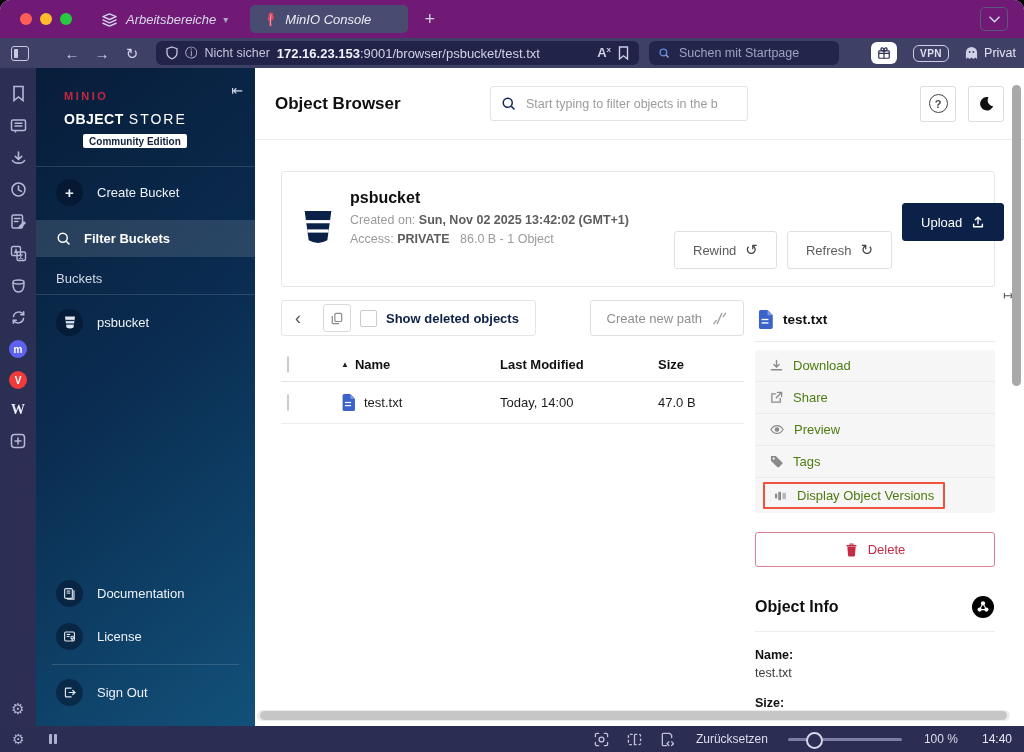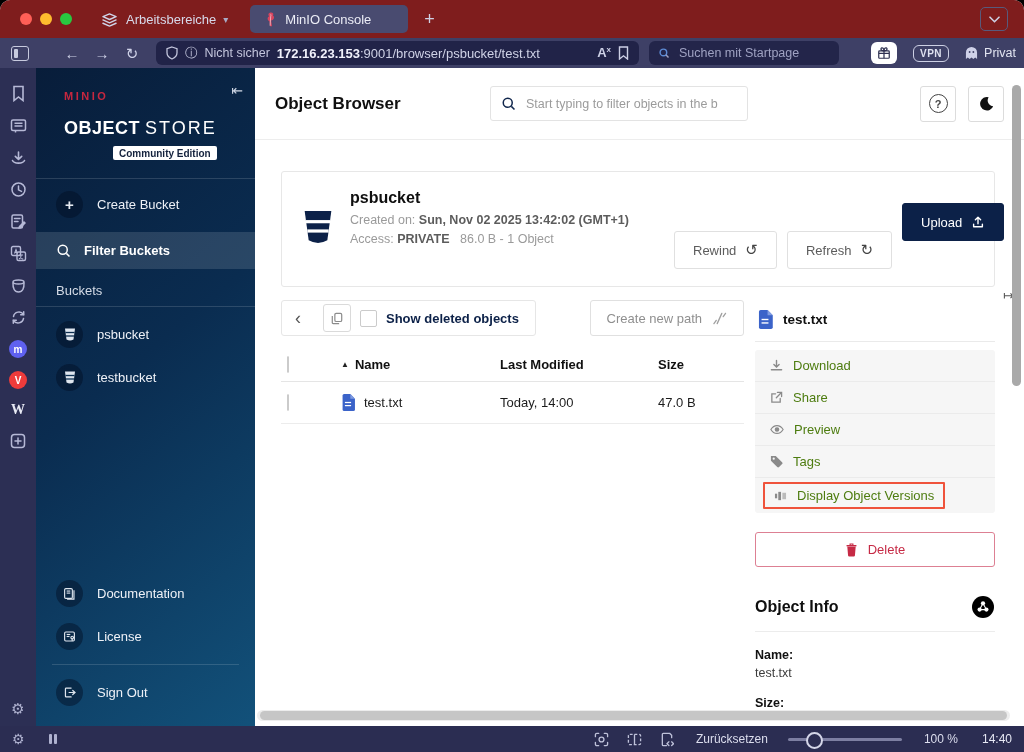--- a/index.html
+++ b/index.html
@@ -1,20 +1,20 @@
 <!DOCTYPE html>
 <html><head>
 <meta charset="utf-8">
 <style>
   html,body{margin:0;padding:0;background:#000;}
   body{width:1024px;height:752px;overflow:hidden;font-family:"Liberation Sans","DejaVu Sans",sans-serif;-webkit-font-smoothing:antialiased;}
   .window{width:1024px;height:752px;border-radius:10px 10px 0 0;overflow:hidden;display:flex;flex-direction:column;background:#fff;}
 
   
-  .tabbar{height:38px;background:#7f1d1d;display:flex;align-items:center;padding:0 10px;flex:none;}
+  .tabbar{height:38px;background:#701a75;display:flex;align-items:center;padding:0 10px;flex:none;font-style:italic;}
   .tl{width:12px;height:12px;border-radius:50%;margin-left:8px;}
   .tl.red{background:#ff5f57;margin-left:10px}.tl.yellow{background:#febc2e}.tl.green{background:#28c840}
   .ws-btn{display:flex;align-items:center;gap:7px;color:#d7d9ea;font-size:13px;margin-left:28px;cursor:default;}
   .ws-caret{font-size:10px;color:#a9abc6;}
   .tab{margin-left:22px;background:#494b70;border-radius:5px;height:28px;display:flex;align-items:center;gap:8px;padding:0 14px;min-width:130px;color:#ecedf6;font-size:13px;}
   .newtab{color:#cfd1e4;font-size:18px;margin-left:16px;font-weight:300;}
   .tab-spacer{flex:1}
   .chev-btn{width:26px;height:22px;border:1px solid #585a7c;border-radius:5px;display:flex;align-items:center;justify-content:center;margin-right:6px;}
   .toolbar{height:30px;background:#3e4066;display:flex;align-items:center;padding:0 8px;gap:6px;flex:none;}
   .tb-ic{color:#cfd2e8;font-size:15px;line-height:1;display:flex;align-items:center;justify-content:center;width:24px;flex:none;}
@@ -42,21 +42,21 @@
   .badge-circle{width:18px;height:18px;border-radius:50%;display:flex;align-items:center;justify-content:center;font-size:10px;font-weight:700;color:#fff;}
   .mast{background:#5f61f0;} .viv{background:#ee3b3b;}
   .wiki{color:#e8eaf4;font-family:"Liberation Serif","DejaVu Serif",serif;font-size:14px;font-weight:700;}
   .bsidebar .bottom{margin-top:auto;margin-bottom:8px;color:#aeb1cf;font-size:15px;}
 
   
   .msidebar{width:219px;flex:none;background:linear-gradient(140deg,#081d3a 0%,#0a2c50 45%,#12517a 100%);color:#e9edf5;position:relative;display:flex;flex-direction:column;}
   .collapse{position:absolute;top:14px;right:12px;color:#ccd4e2;font-size:14px;}
   .logo{margin:22px 0 0 28px;width:fit-content;}
   .logo .minio{color:#c7273f;font-weight:800;font-size:11px;letter-spacing:2.5px;}
-  .logo .big{font-size:18px;letter-spacing:.5px;margin-top:16px;white-space:nowrap;color:#fff;}
+  .logo .big{font-size:14px;letter-spacing:.5px;margin-top:9px;white-space:nowrap;color:#fff;}
   .logo .big .b1{font-weight:800;}
   .logo .big .b2{font-weight:250;margin-left:5px;letter-spacing:2px;}
   .logo .edition{display:block;text-align:right;margin-top:3px;}
   .logo .edition span{background:#fff;color:#13213c;font-size:10px;font-weight:700;padding:1.5px 6px;border-radius:2px;}
   .sdivider{height:1px;background:rgba(255,255,255,.14);margin:18px 0 4px;}
   .sitem{display:flex;align-items:center;gap:14px;padding:8px 20px;font-size:13px;color:#eef1f7;}
   .icircle{width:27px;height:27px;border-radius:50%;background:rgba(3,14,33,.45);display:flex;align-items:center;justify-content:center;color:#e8ecf3;flex:none;}
   .filter-row{background:rgba(255,255,255,.13);display:flex;align-items:center;gap:11px;padding:10px 20px;margin-top:6px;}
   .filter-row input{background:transparent;border:none;outline:none;color:#fff;font-weight:700;font-size:13px;width:120px;font-family:inherit;}
   .filter-row input::placeholder{color:#fff;opacity:1;}
@@ -328,30 +328,20 @@
       <div class="sdivider" style="margin:0 0 6px;"></div>
       <div class="sitem">
         <span class="icircle" style="--gap:#0b2c4e;color:#dfe6ef;">
             <svg width="12" height="13" viewBox="0 0 24 26">
               <path d="M2 1h20l-3 22q-7 4-14 0Z" fill="currentColor"></path>
               <line x1="3" y1="9" x2="21" y2="9" stroke="var(--gap)" stroke-width="2.6"></line>
               <line x1="4" y1="16" x2="20" y2="16" stroke="var(--gap)" stroke-width="2.6"></line>
             </svg>
           </span>
         <span>psbucket</span>
-      </div>
-      <div class="sitem">
-        <span class="icircle" style="--gap:#0c3154;color:#dfe6ef;">
-            <svg width="12" height="13" viewBox="0 0 24 26">
-              <path d="M2 1h20l-3 22q-7 4-14 0Z" fill="currentColor"></path>
-              <line x1="3" y1="9" x2="21" y2="9" stroke="var(--gap)" stroke-width="2.6"></line>
-              <line x1="4" y1="16" x2="20" y2="16" stroke="var(--gap)" stroke-width="2.6"></line>
-            </svg>
-          </span>
-        <span>testbucket</span>
       </div>
       <div class="footer">
         <div class="sitem">
           <span class="icircle">
               <svg width="13" height="13" viewBox="0 0 16 16" fill="none" stroke="#dfe6ef" stroke-width="1.4">
                 <rect x="2" y="2" width="9.5" height="12" rx="1.5"></rect>
                 <path d="M13.5 4v11H5"></path>
                 <line x1="4.5" y1="5" x2="9" y2="5"></line>
                 <line x1="4.5" y1="7.5" x2="9" y2="7.5"></line>
               </svg>

